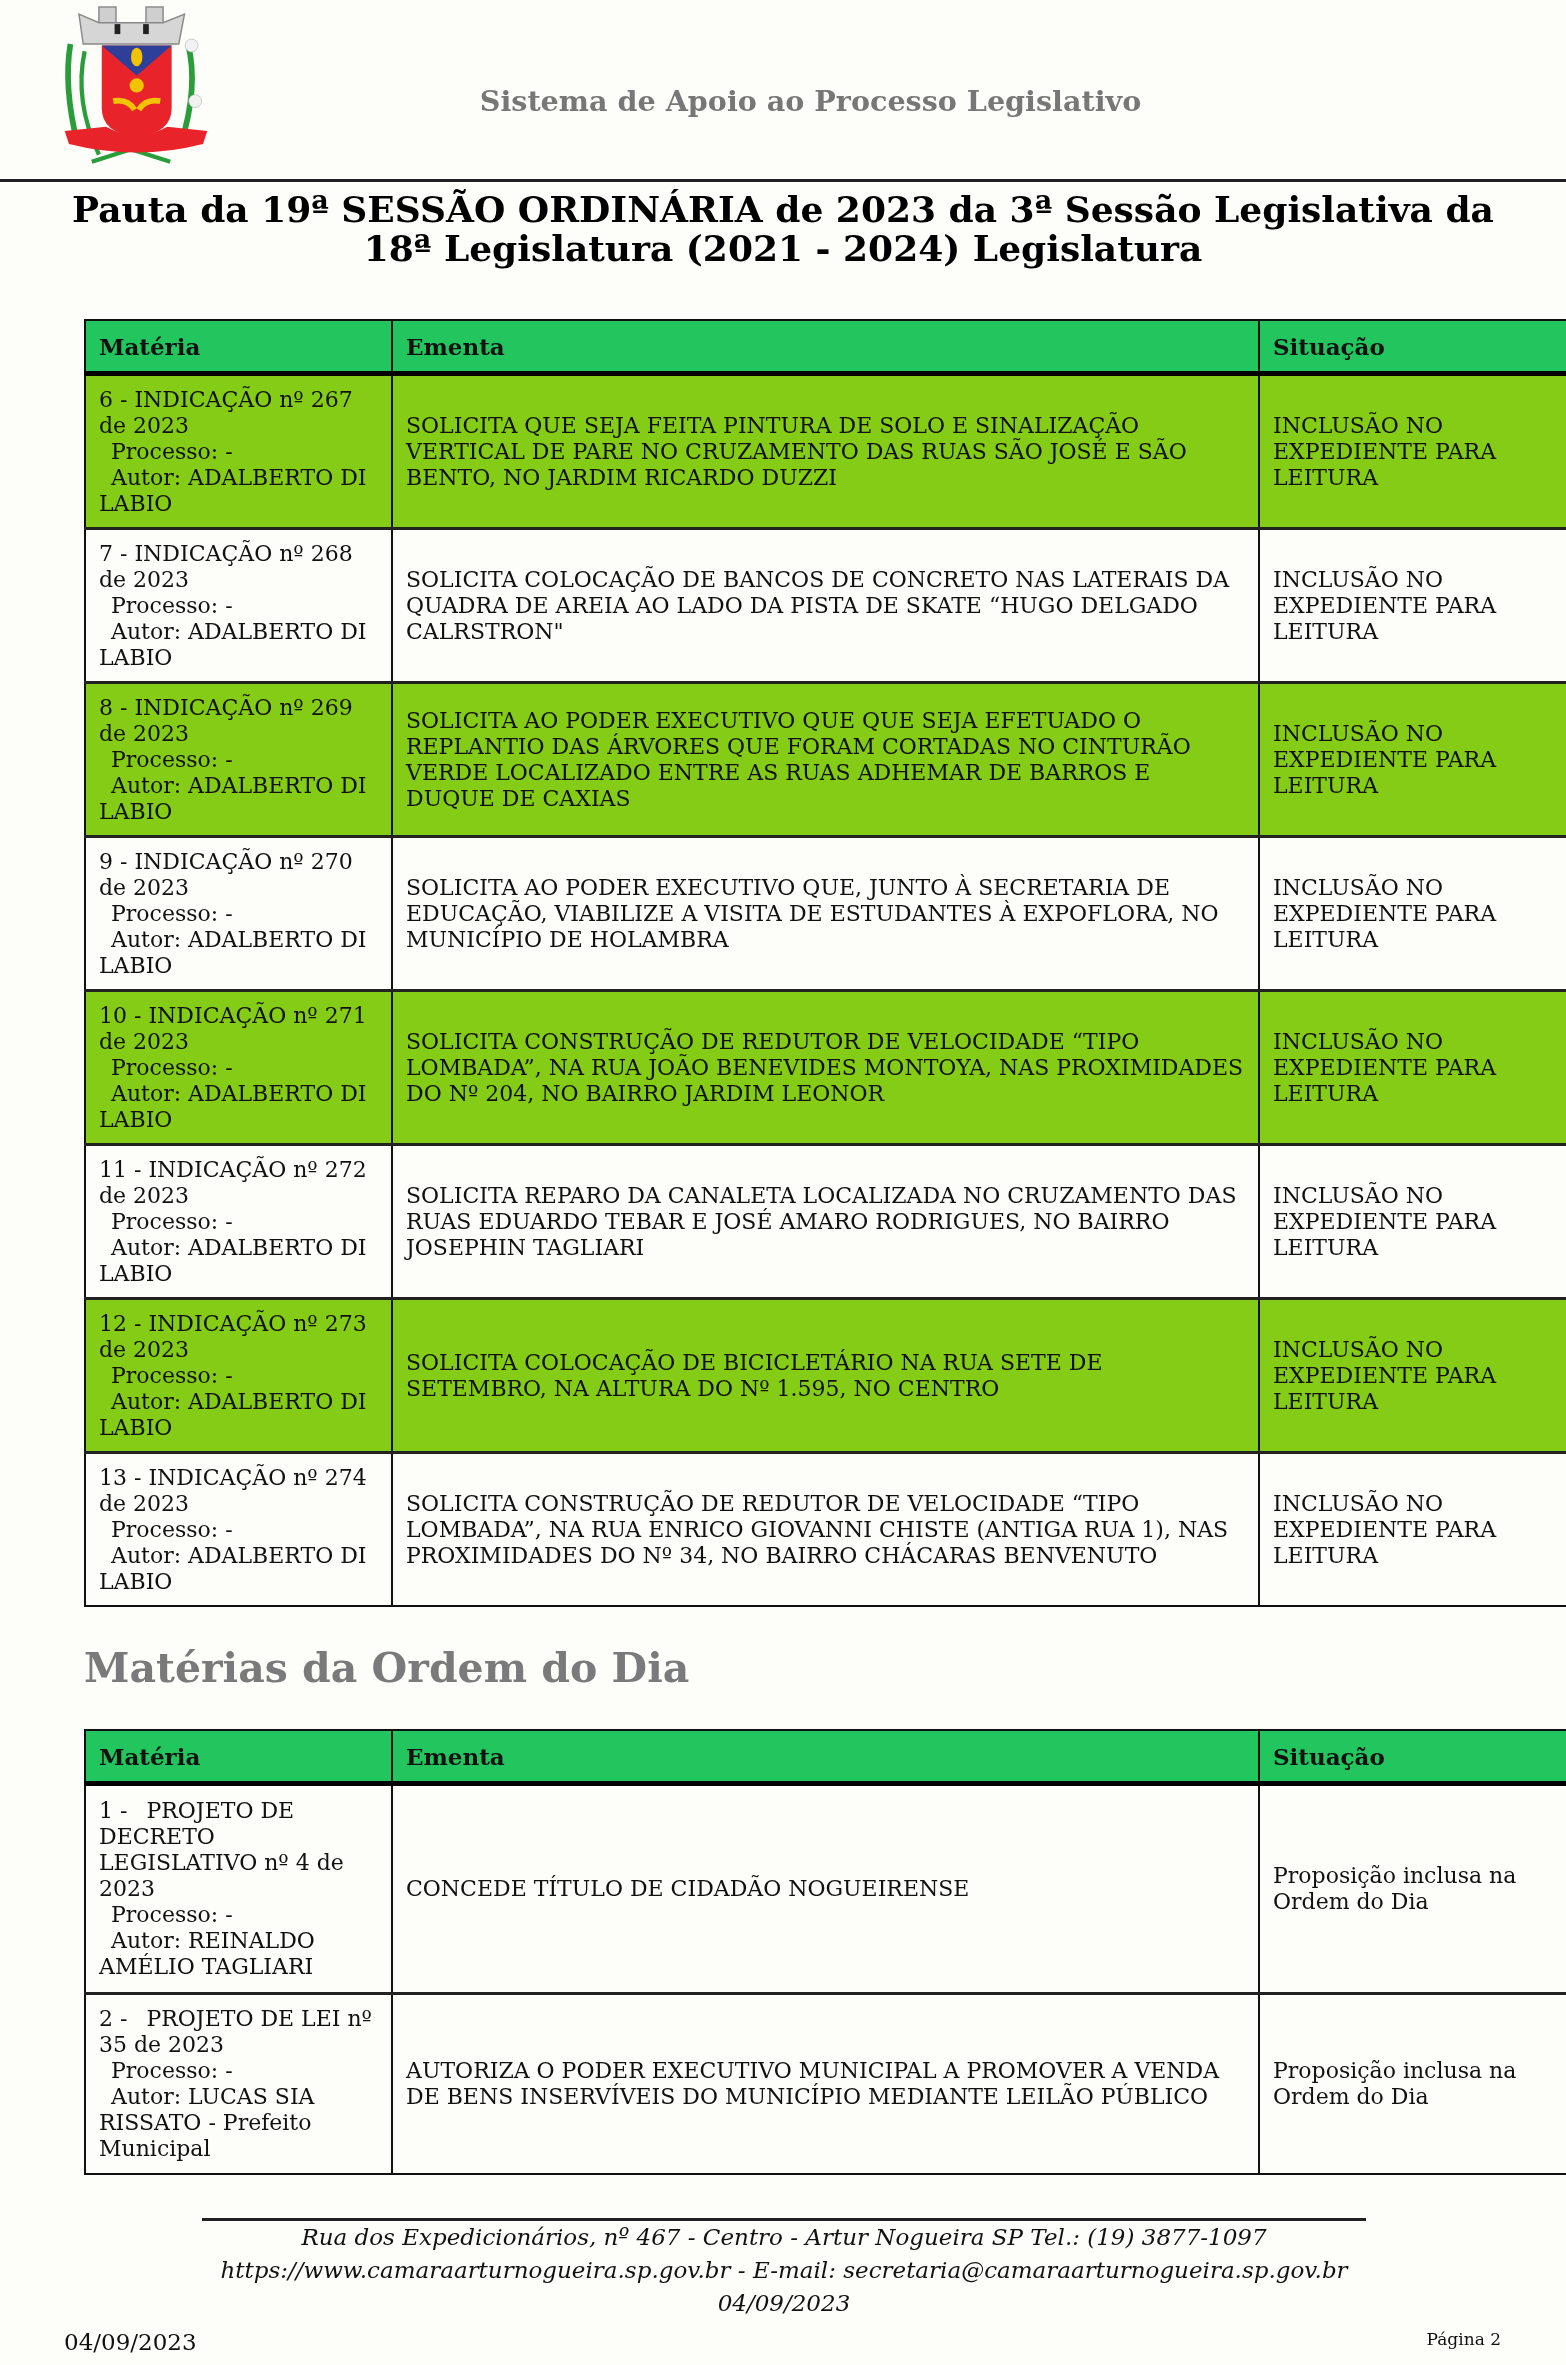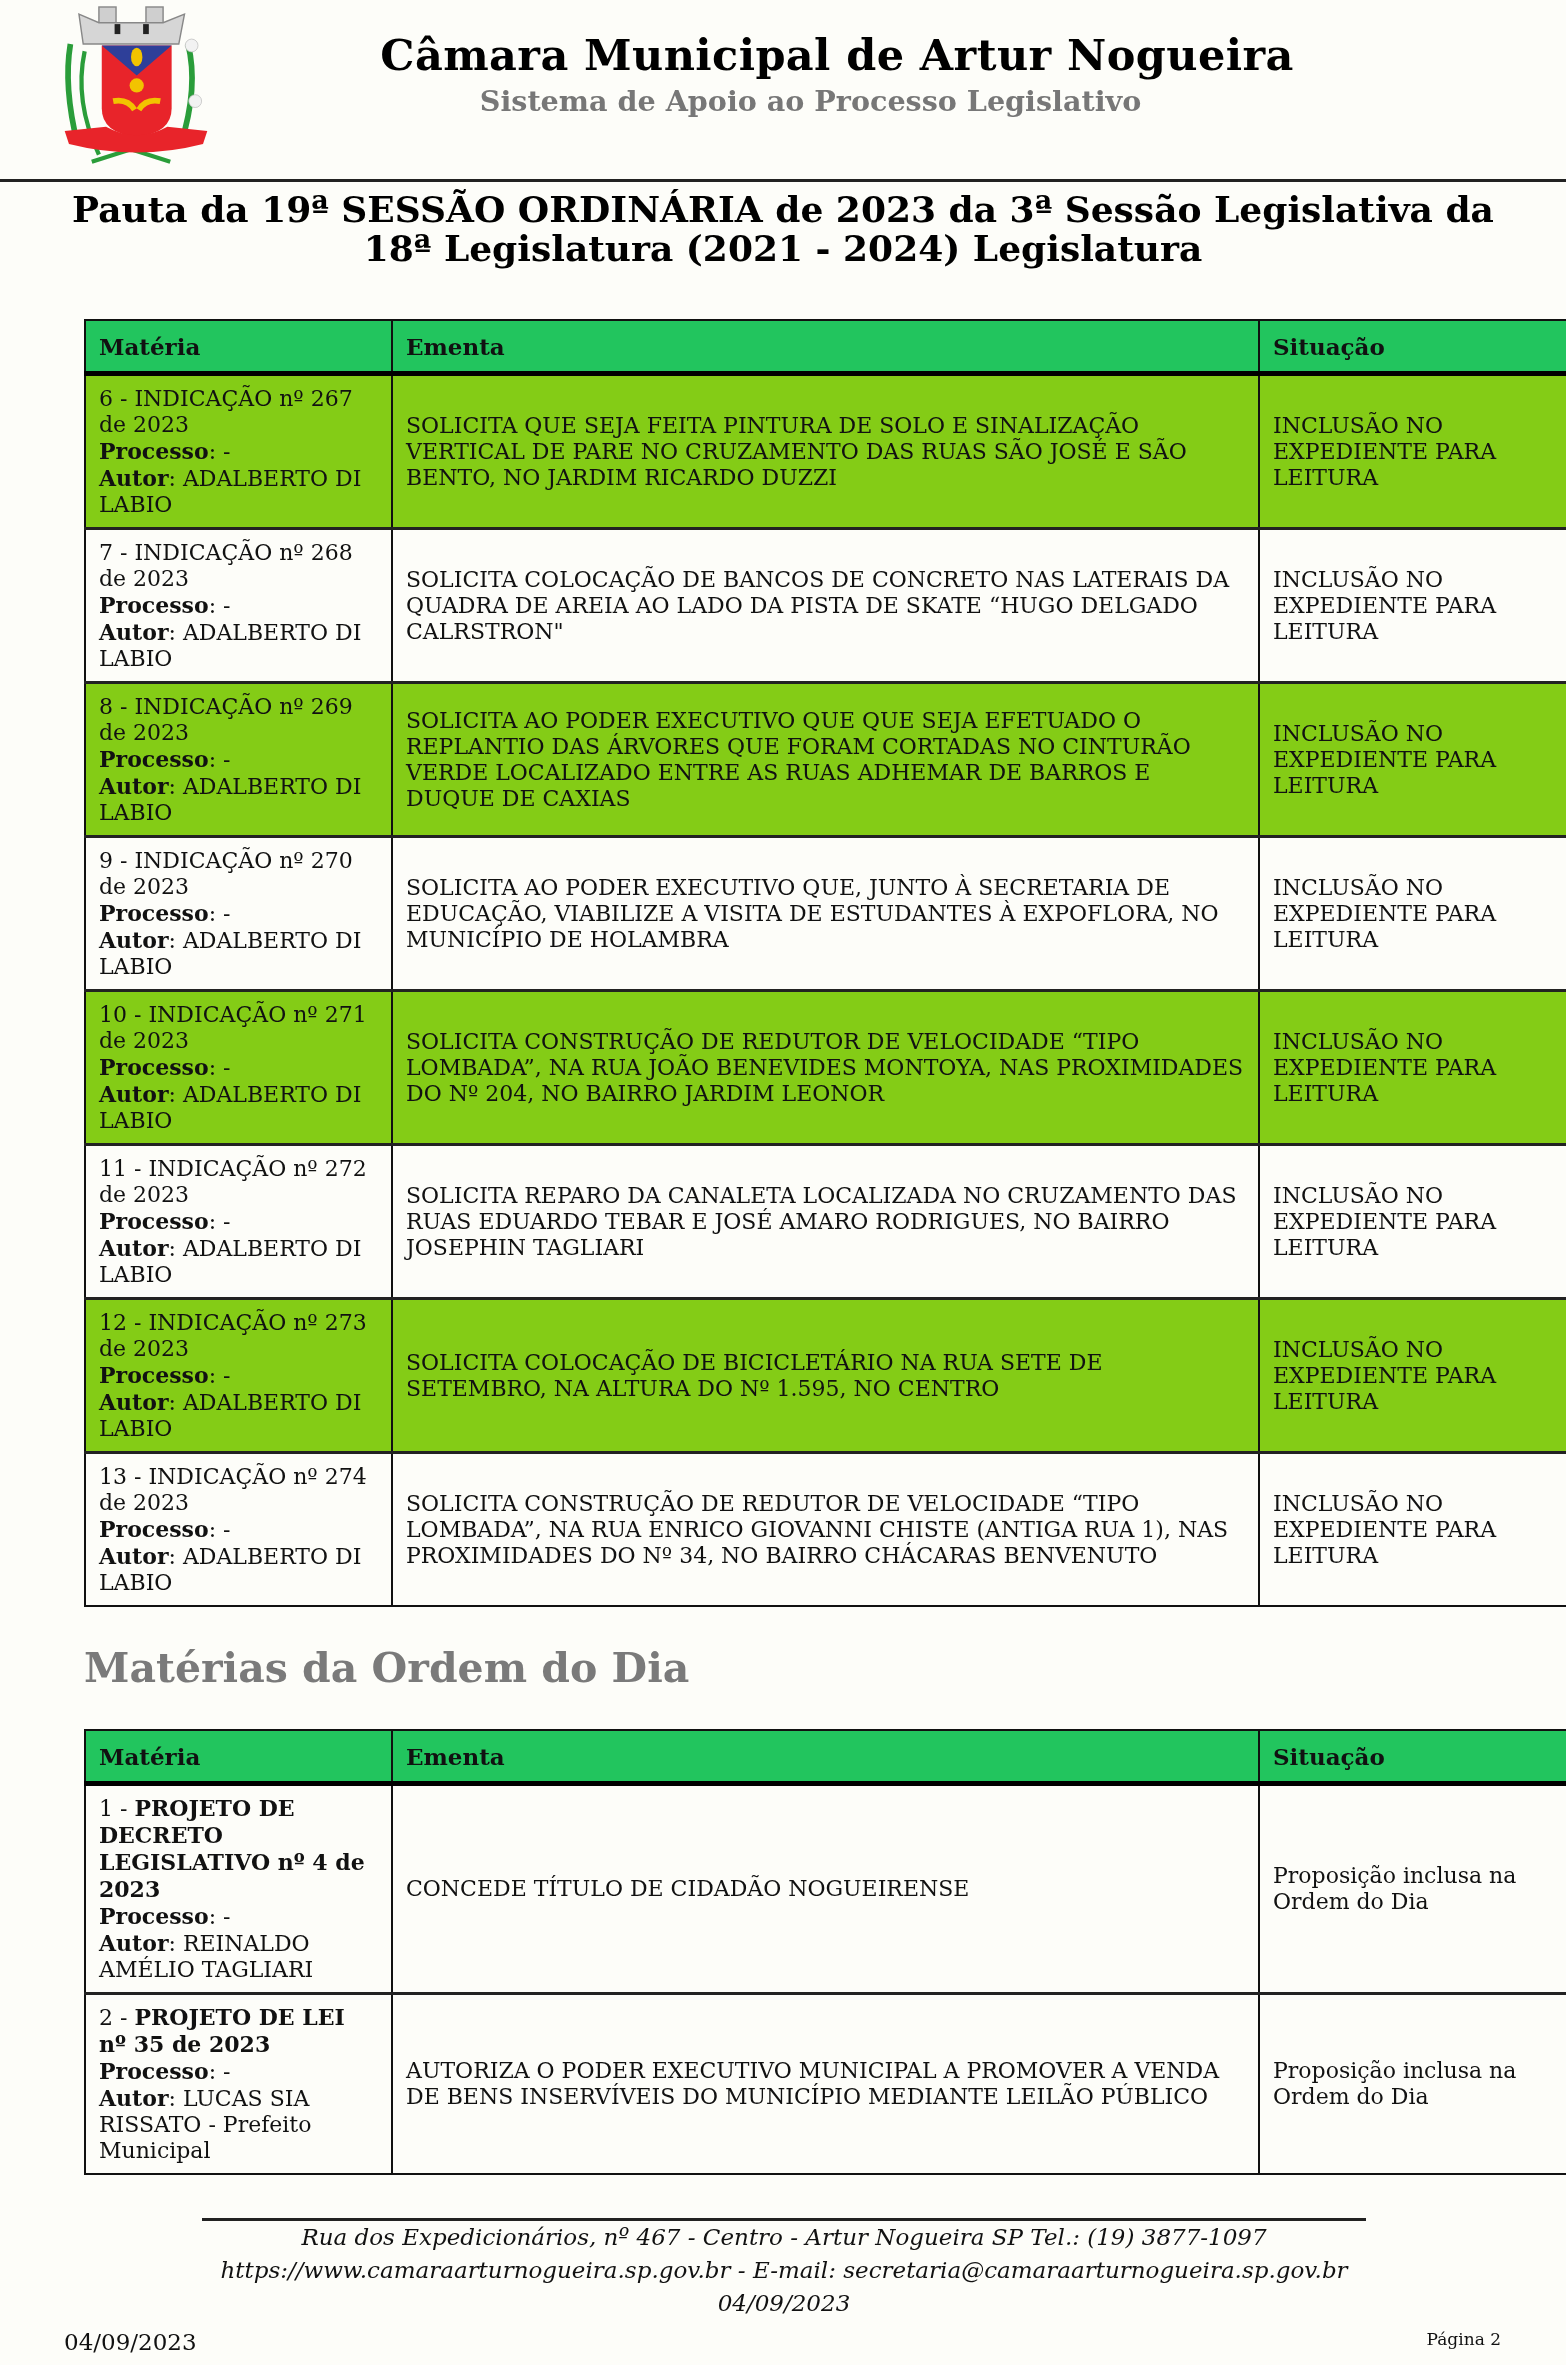--- a/index.html
+++ b/index.html
@@ -26,21 +26,21 @@
   table.pauta tr.even td { background: #fdfdf9; }
   table.pauta tr.data + tr.data td { border-top: 3.6px solid #222; }
   .col1 { width: 279px; }
   .col2 { width: 839px; margin-top: 41px; }
   .col3 { width: 281px; }
   #t1 { top: 319px; }
   #t1 tr.data td { height: 151px; }
   #t2 { top: 1729px; }
   #t2 tr.r1 td { height: 206px; }
   #t2 tr.r2 td { height: 178px; }
-  .mat b, .b { font-weight: bold; }
+  .mat b, .b { font-weight: normal; margin-left: 12px; }
   .section-title { position: absolute; left: 84px; top: 1644px; font-size: 41px; font-weight: bold; color: #7a7a7a; }
 
   .f-rule { position: absolute; left: 202px; width: 1164px; top: 2218px; height: 2.9px; background: #222; }
   .f-text { position: absolute; left: 202px; width: 1164px; top: 2221px; text-align: center; font-style: italic;
     font-size: 23px; line-height: 33px; color: #111; }
   .f-date { position: absolute; left: 64px; top: 2329px; font-size: 23px; }
   .f-page { position: absolute; right: 66px; top: 2329px; font-size: 17px; }
 </style>
 </head>
 <body>
@@ -62,21 +62,20 @@
     <path d="M60 225 L170 190 M170 225 L60 190" stroke="#2a9d3a" stroke-width="6"></path>
 
     <path d="M74 62 L172 62 L172 150 Q172 185 123 190 Q74 185 74 150 Z" fill="#e8242a"></path>
     <path d="M74 62 L172 62 L123 104 Z" fill="#2e3f99"></path>
     <ellipse cx="123" cy="78" rx="8" ry="13" fill="#f2c300"></ellipse>
     <circle cx="123" cy="118" r="10" fill="#f2c300"></circle>
     <path d="M90 140 Q110 136 120 152 M156 140 Q136 136 126 152" stroke="#f2c300" stroke-width="8" fill="none"></path>
 
     <path d="M22 182 L80 176 Q123 200 166 176 L222 182 L216 200 Q123 224 28 200 Z" fill="#e8242a"></path>
   </svg>
-  <div class="h-title">Câmara Municipal de Artur Nogueira</div>
   <div class="h-sub">Sistema de Apoio ao Processo Legislativo</div>
   <div class="h-rule"></div>
 </div>
 
 <div class="doc-title">Pauta da 19ª SESSÃO ORDINÁRIA de 2023 da 3ª Sessão Legislativa da 18ª Legislatura (2021 - 2024) Legislatura</div>
 
 <table class="pauta" id="t1">
   <thead>
     <tr>
       <th class="col1">Matéria</th>

